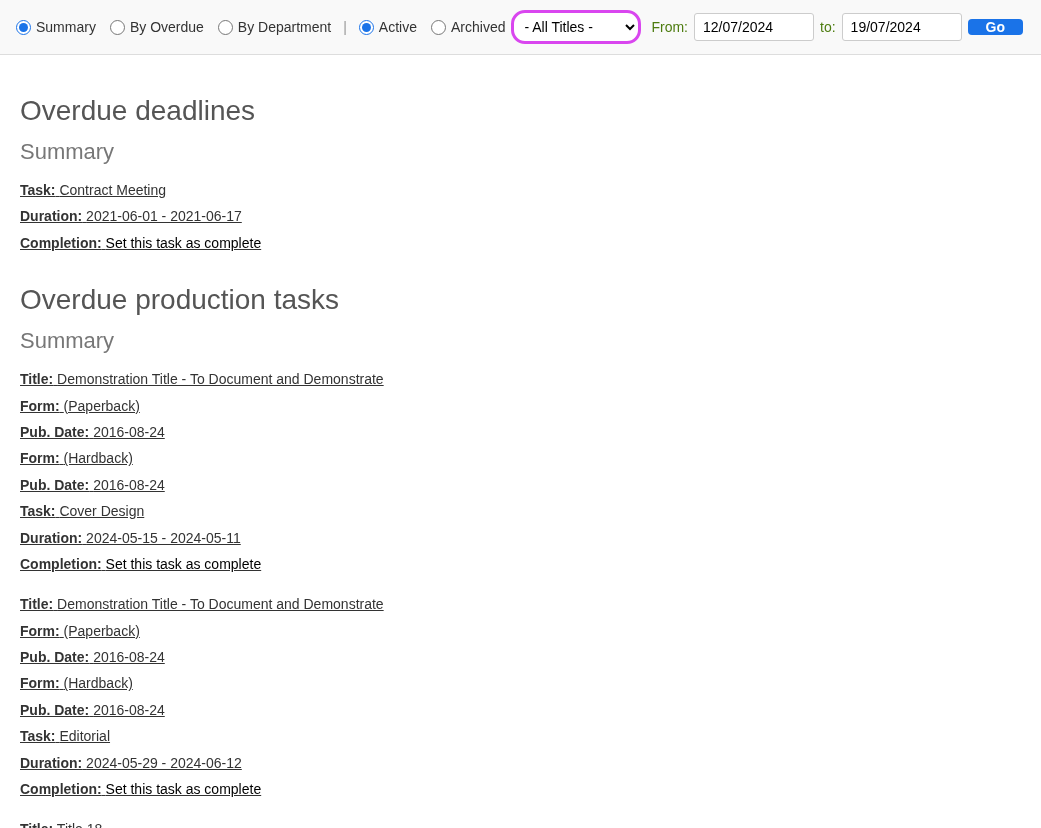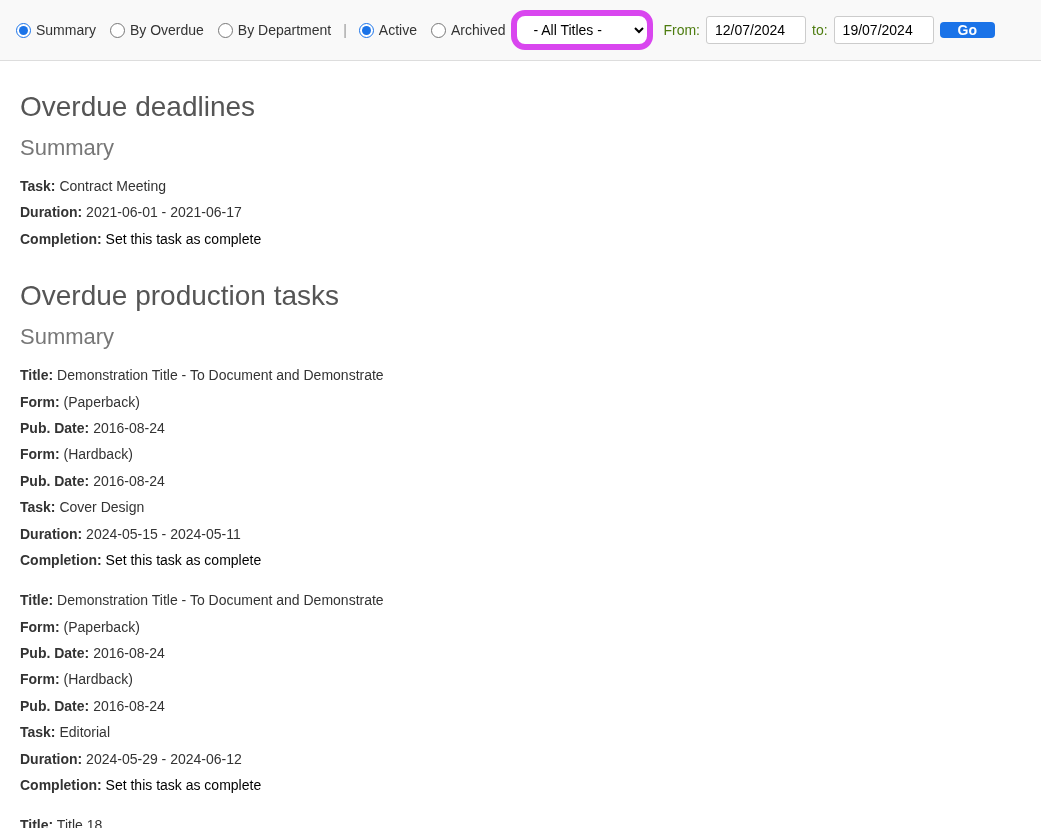--- a/index.html
+++ b/index.html
@@ -52,26 +52,26 @@
     }
     .date-label {
       font-size: 14px;
       color: #4d7c0f;
     }
     .date-input {
       border: 1px solid #ccc;
       border-radius: 3px;
       padding: 5px 8px;
       font-size: 14px;
-      width: 100px;
+      width: 120px;
     }
     .titles-select {
-      border: 6px solid #d946ef;
+      border: 3px solid #d946ef;
       border-radius: 14px;
-      padding: 5px 28px 5px 12px;
+      padding: 5px 28px 5px 6px;
       font-size: 14px;
       background: #fff;
       cursor: pointer;
       appearance: auto;
     }
     .go-button {
       background: #1a73e8;
       color: #fff;
       border: none;
       border-radius: 4px;
@@ -81,33 +81,34 @@
       font-weight: bold;
     }
     .content {
       padding: 20px 20px;
     }
     .section-title {
       font-size: 28px;
       font-weight: 400;
       color: #555;
       margin-bottom: 12px;
-      margin-top: 10px;
+      margin-top: 20px;
     }
     .sub-title {
       font-size: 22px;
       font-weight: 400;
       color: #777;
       margin-bottom: 14px;
       margin-top: 4px;
     }
     .field-row {
       margin-bottom: 4px;
       font-size: 14px;
       line-height: 1.6;
+      text-decoration: underline;
     }
     .field-row .label {
       font-weight: bold;
     }
     .field-row .value {
       font-weight: normal;
     }
     .link {
       color: #000000;
       text-decoration: none;

